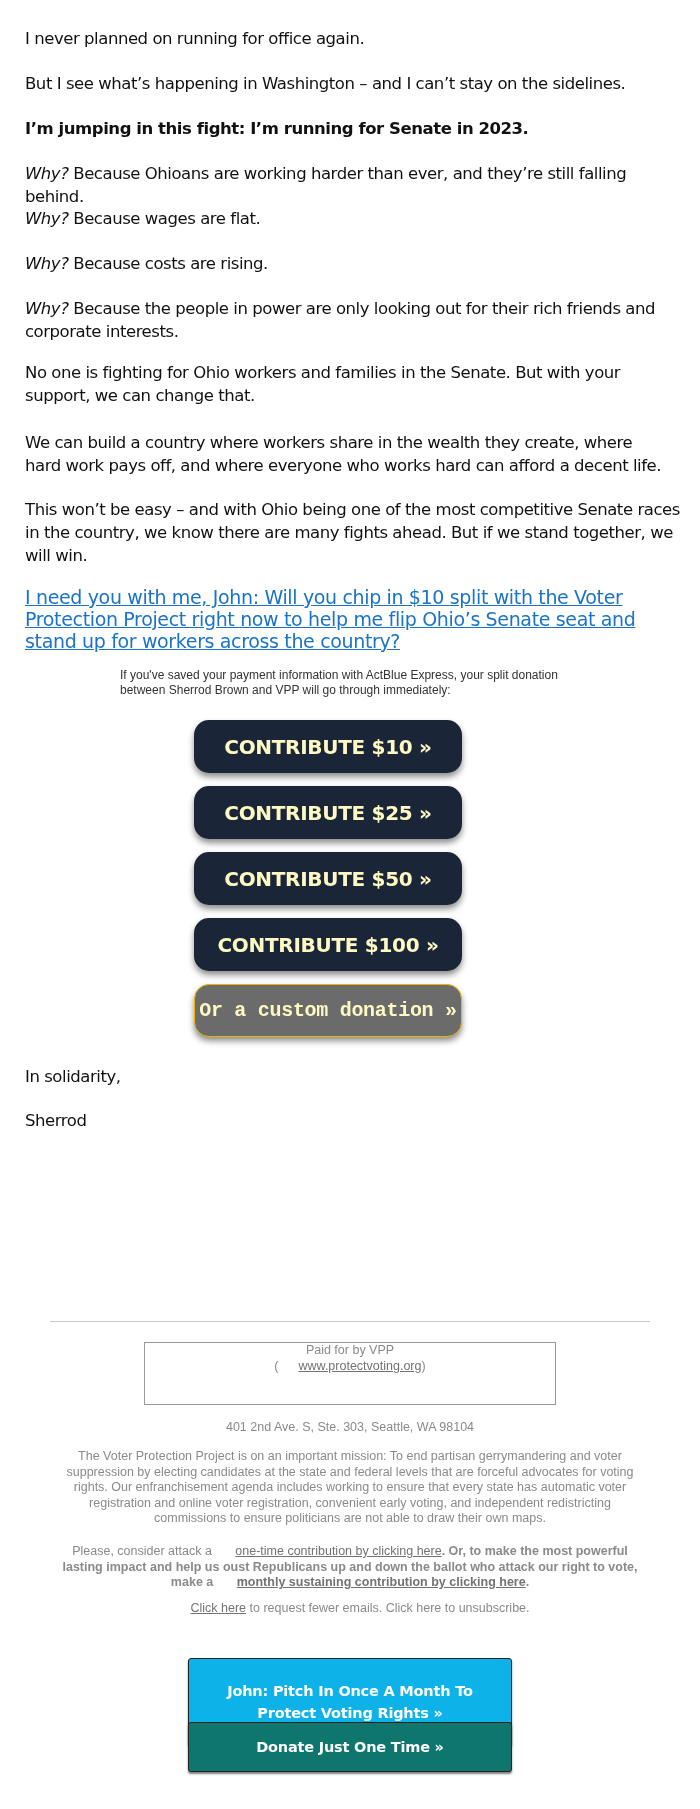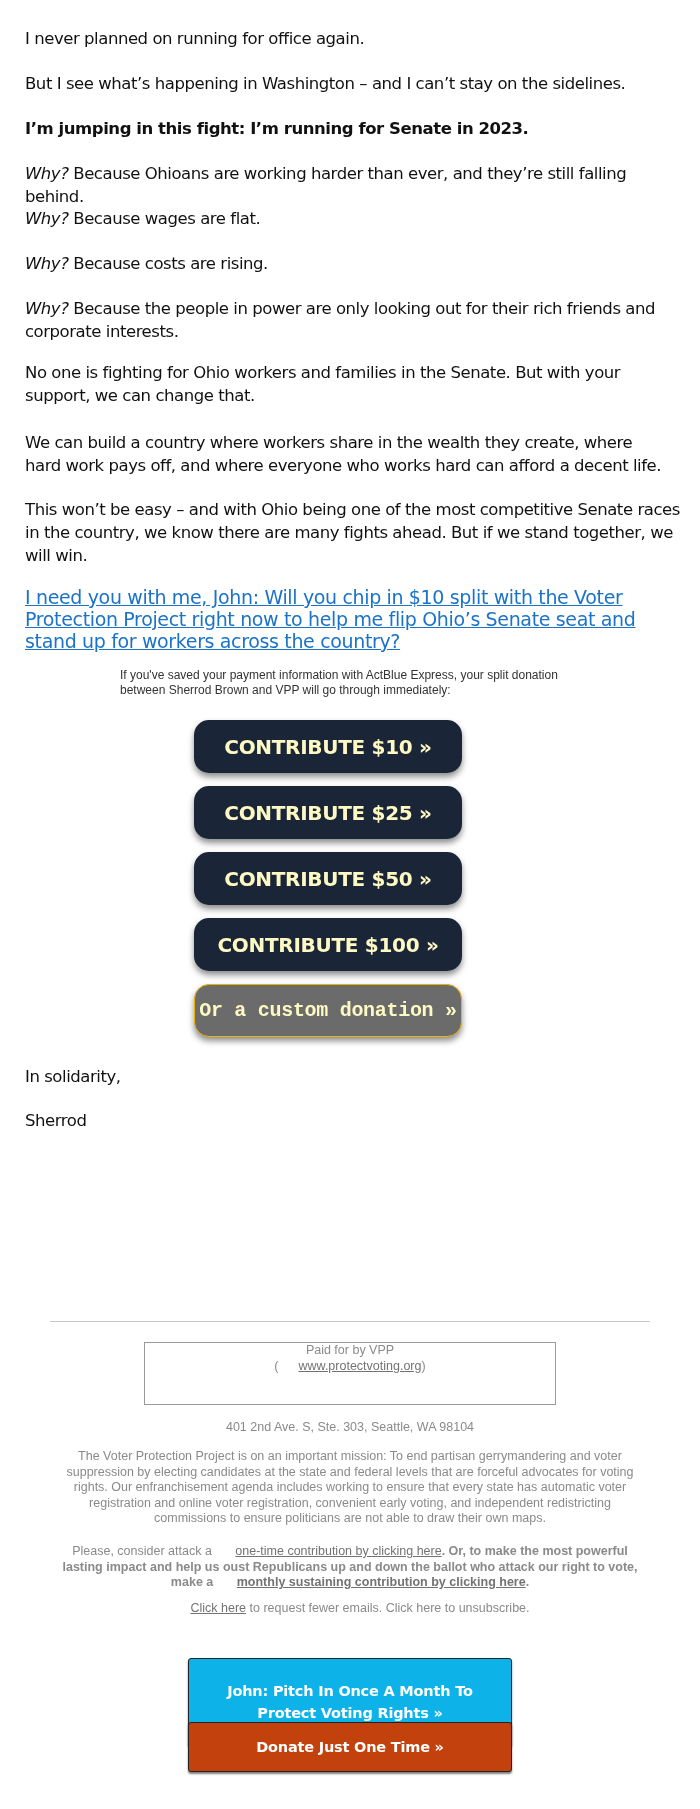--- a/index.html
+++ b/index.html
@@ -55,21 +55,21 @@
     .fbtn {
       position: absolute; left: 188px; width: 324px;
       border-radius: 3px; border: 1px solid #222; box-sizing: border-box;
       box-shadow: 0 2px 2px rgba(0,0,0,0.5);
       font-family: "DejaVu Sans", sans-serif; font-weight: bold; font-size: 14.5px;
       line-height: 22px; color: #fff; text-align: center;
       display: flex; align-items: center; justify-content: center; padding: 0 20px;
       letter-spacing: -0.2px; cursor: pointer;
     }
     .fbtn.blue { top: 1642px; height: 88px; background: #0db2e9; margin-top: 16px; }
-    .fbtn.gray { top: 1722px; height: 50px; background: #c2410c; }
+    .fbtn.gray { top: 1722px; height: 50px; background: #0f766e; }
   </style>
 </head>
 <body>
 
 <div class="body-text">
   <p class="p" style="top:27px">I never planned on running for office again.</p>
   <p class="p" style="top:72px">But I see what’s happening in Washington – and I can’t stay on the sidelines.</p>
   <p class="p bold" style="top:117px">I’m jumping in this fight: I’m running for Senate in 2023.</p>
 
   <p class="p" style="top:162px"><span class="why">Why?</span><span> Because Ohioans are working harder than ever, and they’re still falling behind.</span></p>

